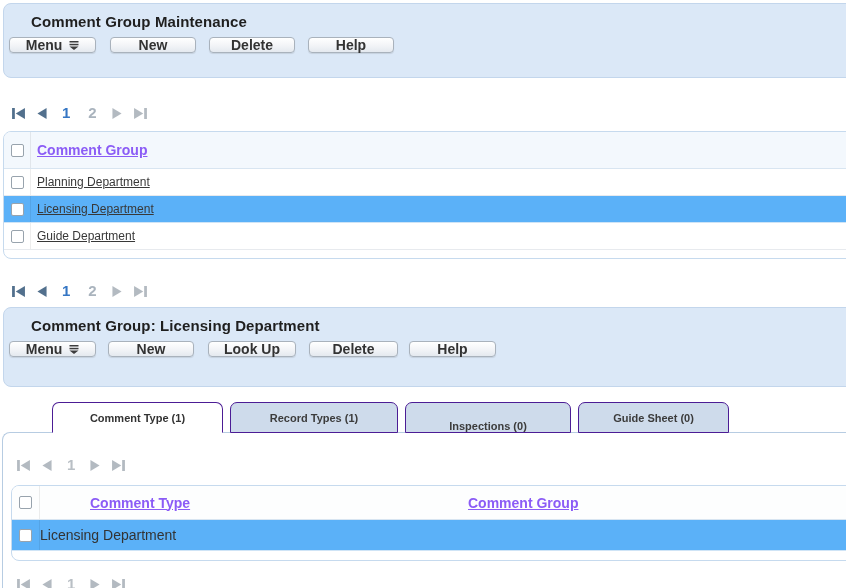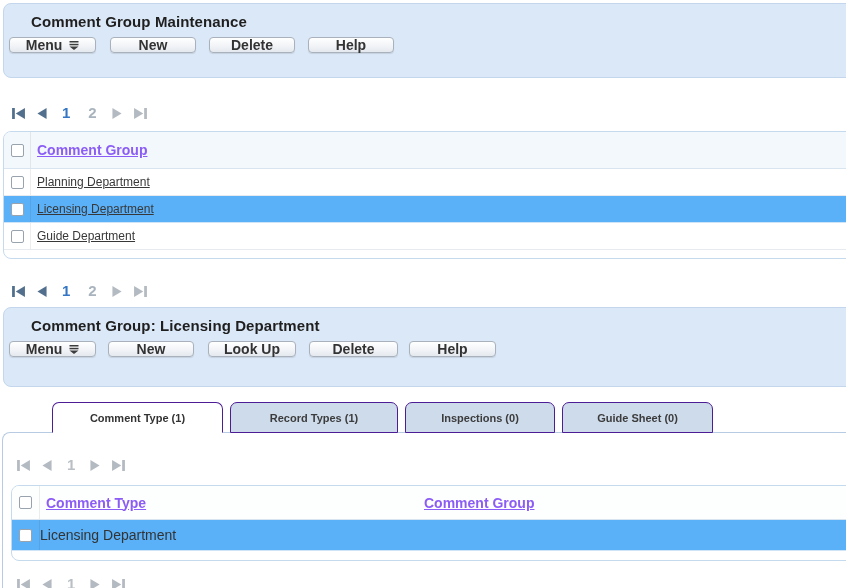--- a/index.html
+++ b/index.html
@@ -95,21 +95,21 @@
     text-decoration: underline;
     padding-left: 6px; cursor: pointer;
   }
   .row-text { font-size: 14px; color: #333; }
 
   
   .grid2 { margin-left: 8px; width: 843px; margin-top: 10px; }
   .grid2 .grid-head { background: #fdfefe; height: 34px; }
   .grid2 .grid-row { height: 31px; }
   .grid2 .cb-cell { width: 28px; }
-  .grid2 .col-type { width: 384px; }
+  .grid2 .col-type { width: 384px; margin-left: 44px; }
   .grid2 .grid-pad { height: 9px; }
 
   
   .tabs {
     display: flex; gap: 7px;
     margin: 15px 0 -1px 52px;
     position: relative; z-index: 2;
   }
   .tab {
     height: 31px;
@@ -271,21 +271,21 @@
   </div>
 </div>
 
 <div class="tabs">
   <div class="tab active" style="width:171px;">
       <span>Comment Type (1)</span>
     </div>
   <div class="tab" style="width:168px;">
       <span>Record Types (1)</span>
     </div>
-  <div class="tab" style="width:150px;">
+  <div class="tab" style="width:166px;align-items:flex-end;">
       <span>Inspections (0)</span>
     </div>
   <div class="tab" style="width:151px;">
       <span>Guide Sheet (0)</span>
     </div>
 </div>
 
 <div class="tab-content">
 
   <div class="pager pager-tab1">

